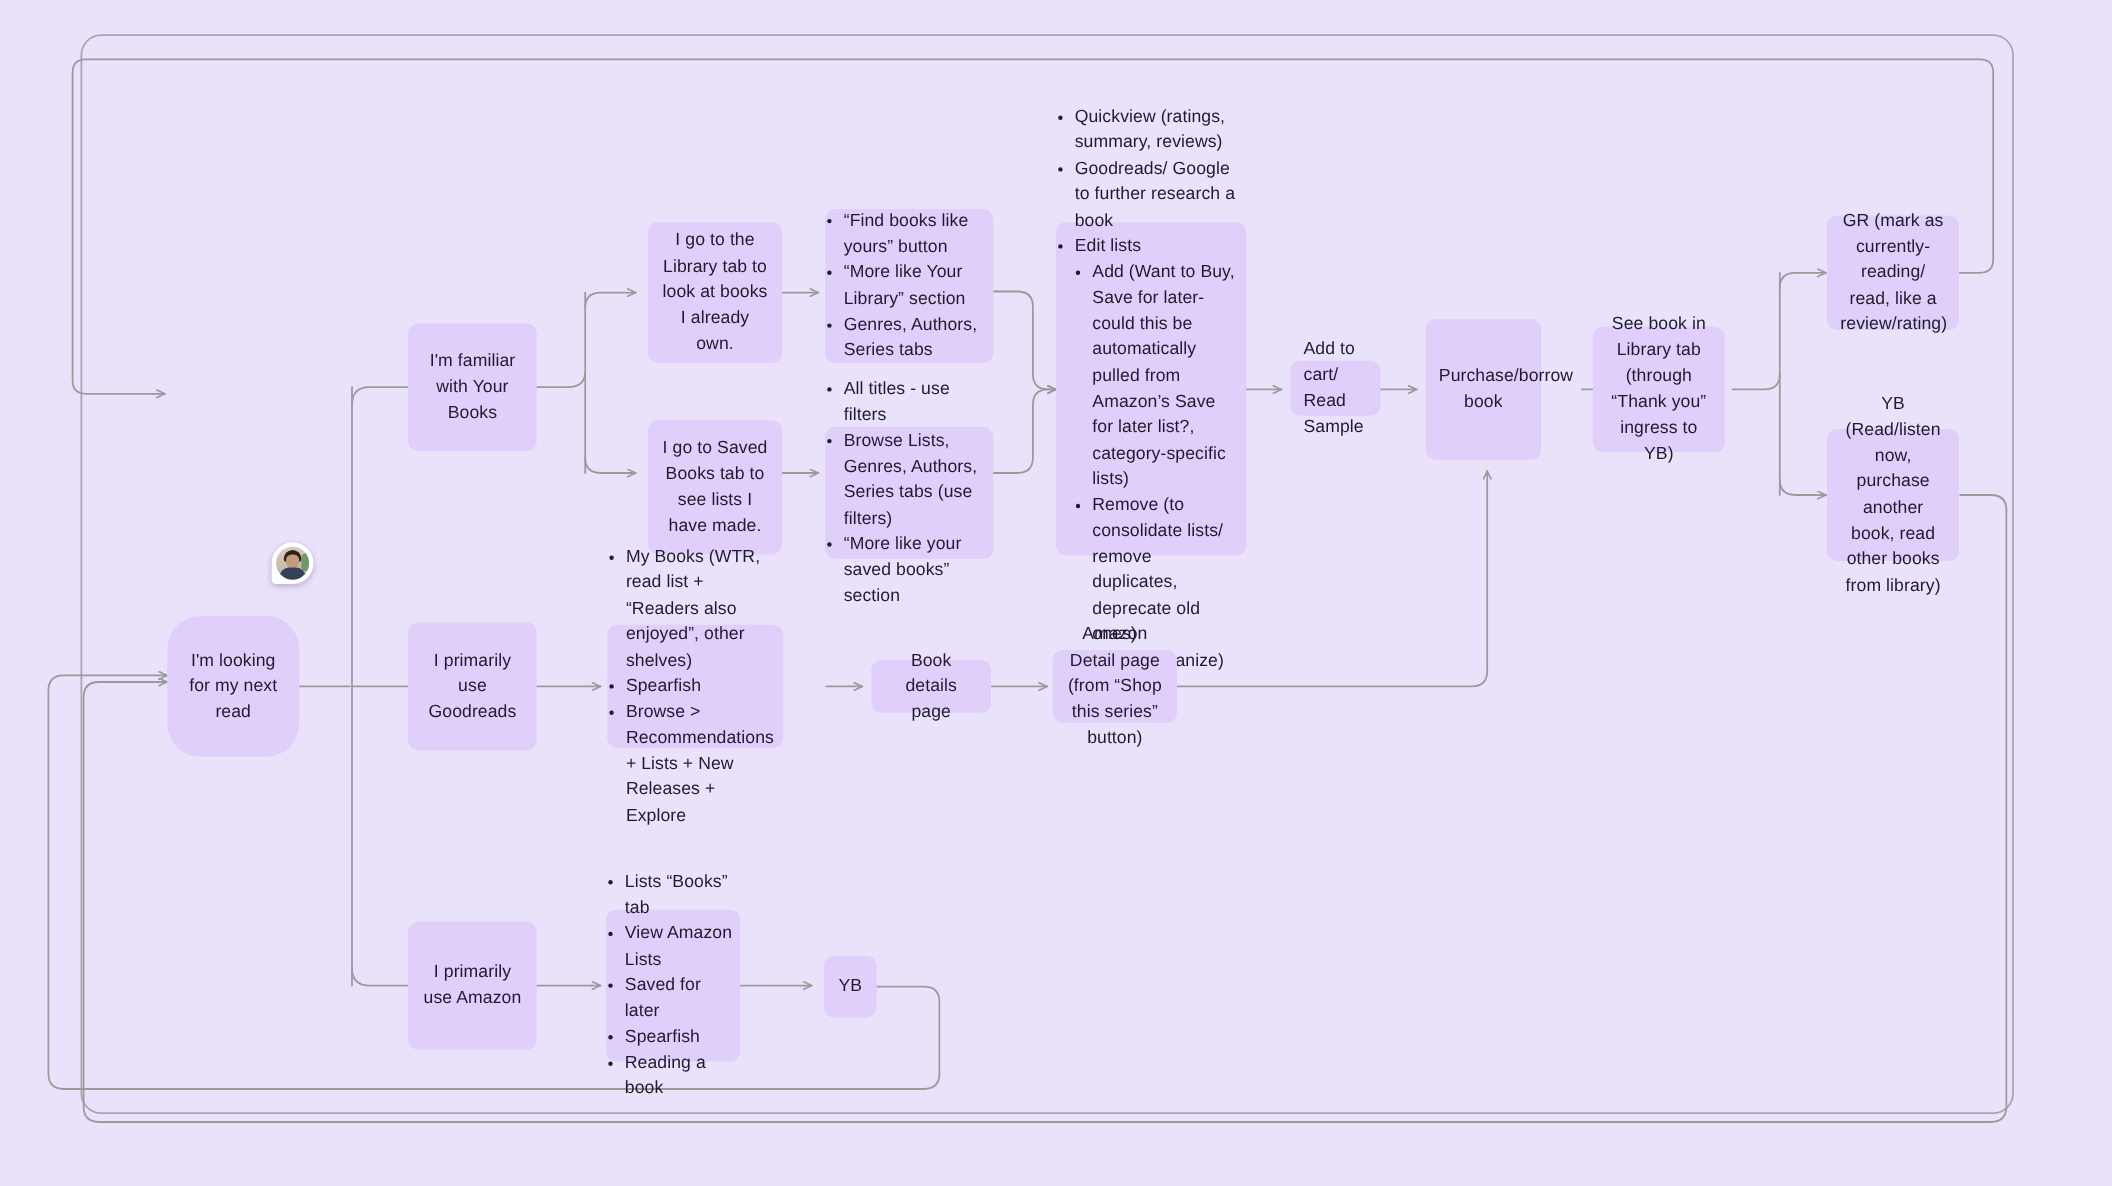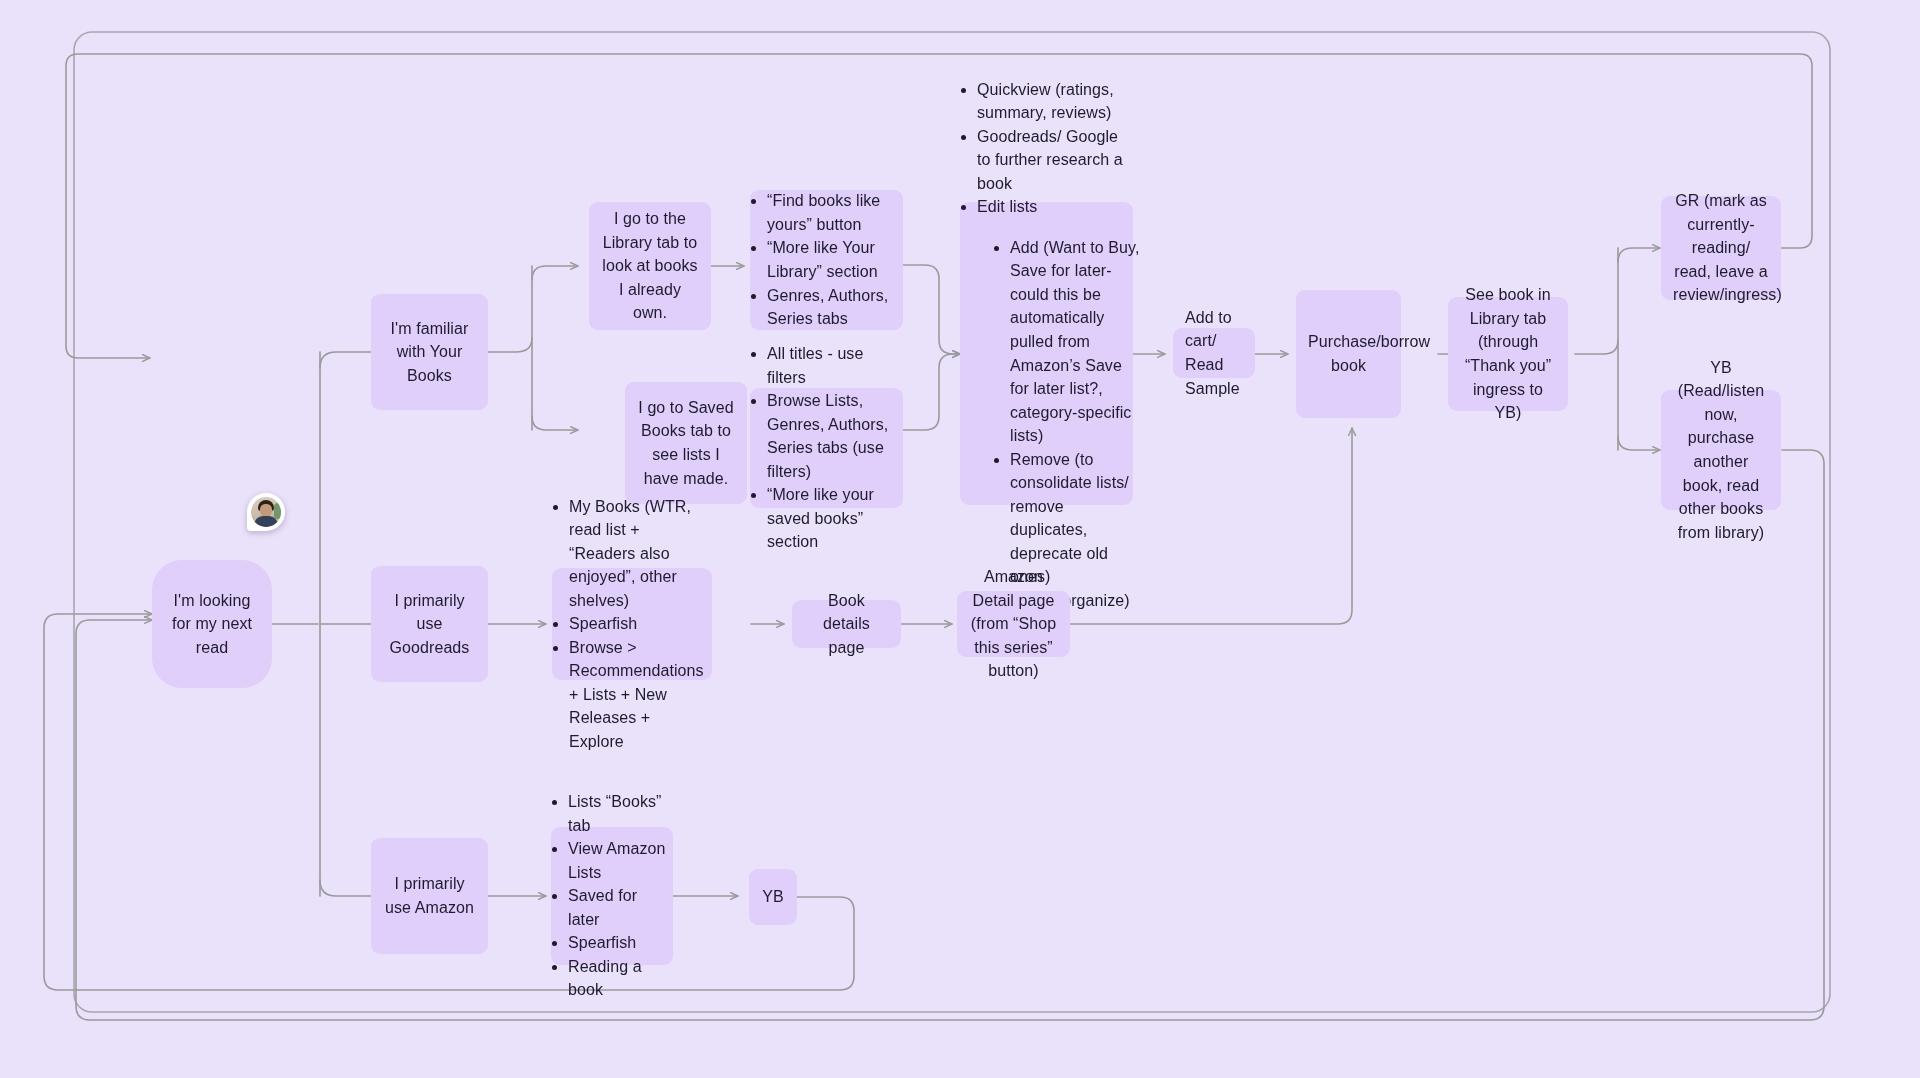--- a/index.html
+++ b/index.html
@@ -27,21 +27,21 @@
   }
   .node.center{text-align:center;}
   .node .pad{padding:10px 12px;width:100%;box-sizing:border-box;}
   .node.list{align-items:center;justify-content:flex-start;}
   .node.list ul{
     margin:0;padding:0 4px 0 17px;list-style:disc;
     width:100%;box-sizing:border-box;
   }
   .node.list ul li{margin:0 0 0 0;padding:0;}
   .node.list ul ul{
-    list-style:disc;padding-left:16px;margin:17px;
+    list-style:disc;padding-left:16px;margin:0;
   }
   .node.list li{ text-align:left; }
 
   
   .avatar{
     position:absolute;
     width:38px;height:38px;
     background:#FFFFFF;
     border-radius:50% 50% 50% 4px;
     box-shadow:0 2px 6px rgba(60,40,90,.28);
@@ -147,21 +147,21 @@
   </div>
 
   <div class="node center" style="left:371px;top:838px;width:117px;height:116px;">
     <div class="pad">I primarily use Amazon</div>
   </div>
 
   <div class="node center" style="left:589px;top:202px;width:122px;height:128px;">
     <div class="pad">I go to the Library tab to look at books I already own.</div>
   </div>
 
-  <div class="node center" style="left:589px;top:382px;width:122px;height:122px;margin-left:36px;">
+  <div class="node center" style="left:589px;top:382px;width:122px;height:122px;">
     <div class="pad">I go to Saved Books tab to see lists I have made.</div>
   </div>
 
   <div class="node list" style="left:750px;top:190px;width:153px;height:140px;">
     <ul>
       <li>“Find books like yours” button</li>
       <li>“More like Your Library” section</li>
       <li>Genres, Authors, Series tabs</li>
     </ul>
   </div>
@@ -195,21 +195,21 @@
 
   <div class="node center" style="left:1296px;top:290px;width:105px;height:128px;">
     <div class="pad">Purchase/borrow book</div>
   </div>
 
   <div class="node center" style="left:1448px;top:297px;width:120px;height:114px;">
     <div class="pad">See book in Library tab (through “Thank you” ingress to YB)</div>
   </div>
 
   <div class="node center" style="left:1661px;top:196px;width:120px;height:104px;">
-    <div class="pad">GR (mark as currently-reading/ read, leave a review/ingress)</div>
+    <div class="pad">GR (mark as currently-reading/ read, like a review/rating)</div>
   </div>
 
   <div class="node center" style="left:1661px;top:390px;width:120px;height:120px;">
     <div class="pad">YB (Read/listen now, purchase another book, read other books from library)</div>
   </div>
 
   <div class="node list" style="left:552px;top:568px;width:160px;height:112px;">
     <ul>
       <li>My Books  (WTR, read list + “Readers also enjoyed”, other shelves)</li>
       <li>Spearfish</li>

